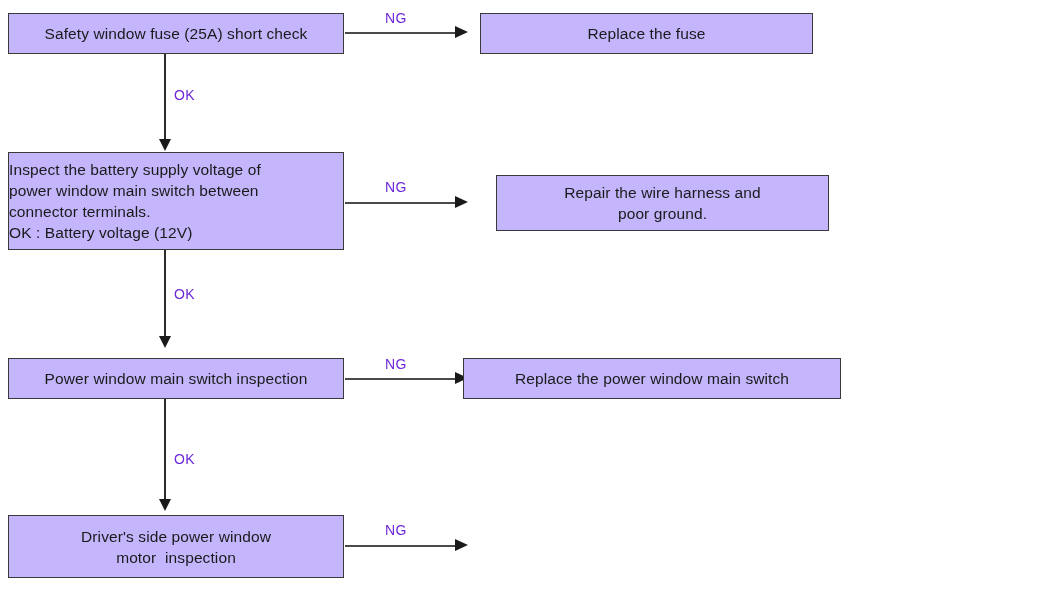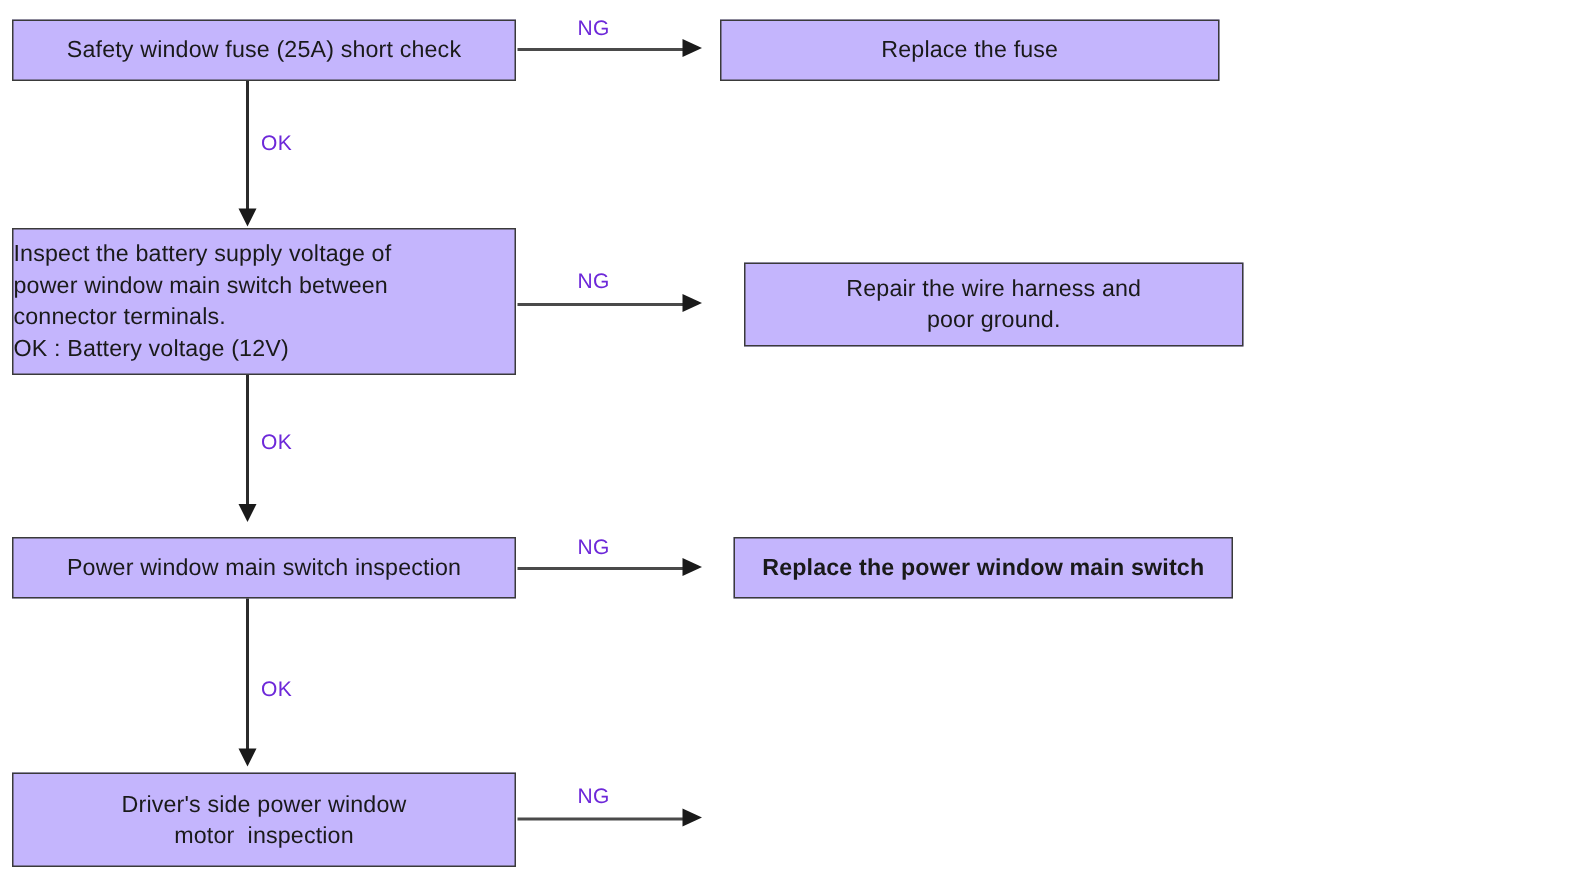--- a/index.html
+++ b/index.html
@@ -119,21 +119,21 @@
   <div class="edge-label" style="left:174px; top:286px;">OK</div>
 
   <div class="node center" style="left:8px; top:358px; width:336px; height:41px;">
     <div class="line">Power window main switch inspection</div>
   </div>
 
   <div class="h-line" style="left:345px; top:378px; width:112px;"></div>
   <div class="arrow-right" style="left:455px; top:372px;"></div>
   <div class="edge-label" style="left:385px; top:356px;">NG</div>
 
-  <div class="node center" style="left:489px; top:358px; width:333px; height:41px;font-weight:bold;">
+  <div class="node center" style="left:463px; top:358px; width:378px; height:41px;">
     <div class="line">Replace the power window main switch</div>
   </div>
 
   <div class="v-line" style="left:164px; top:399px; height:102px;"></div>
   <div class="arrow-down" style="left:159px; top:499px;"></div>
   <div class="edge-label" style="left:174px; top:451px;">OK</div>
 
   <div class="node center" style="left:8px; top:515px; width:336px; height:63px;">
     <div class="line">Driver's side power window</div>
     <div class="line">motor  inspection</div>

